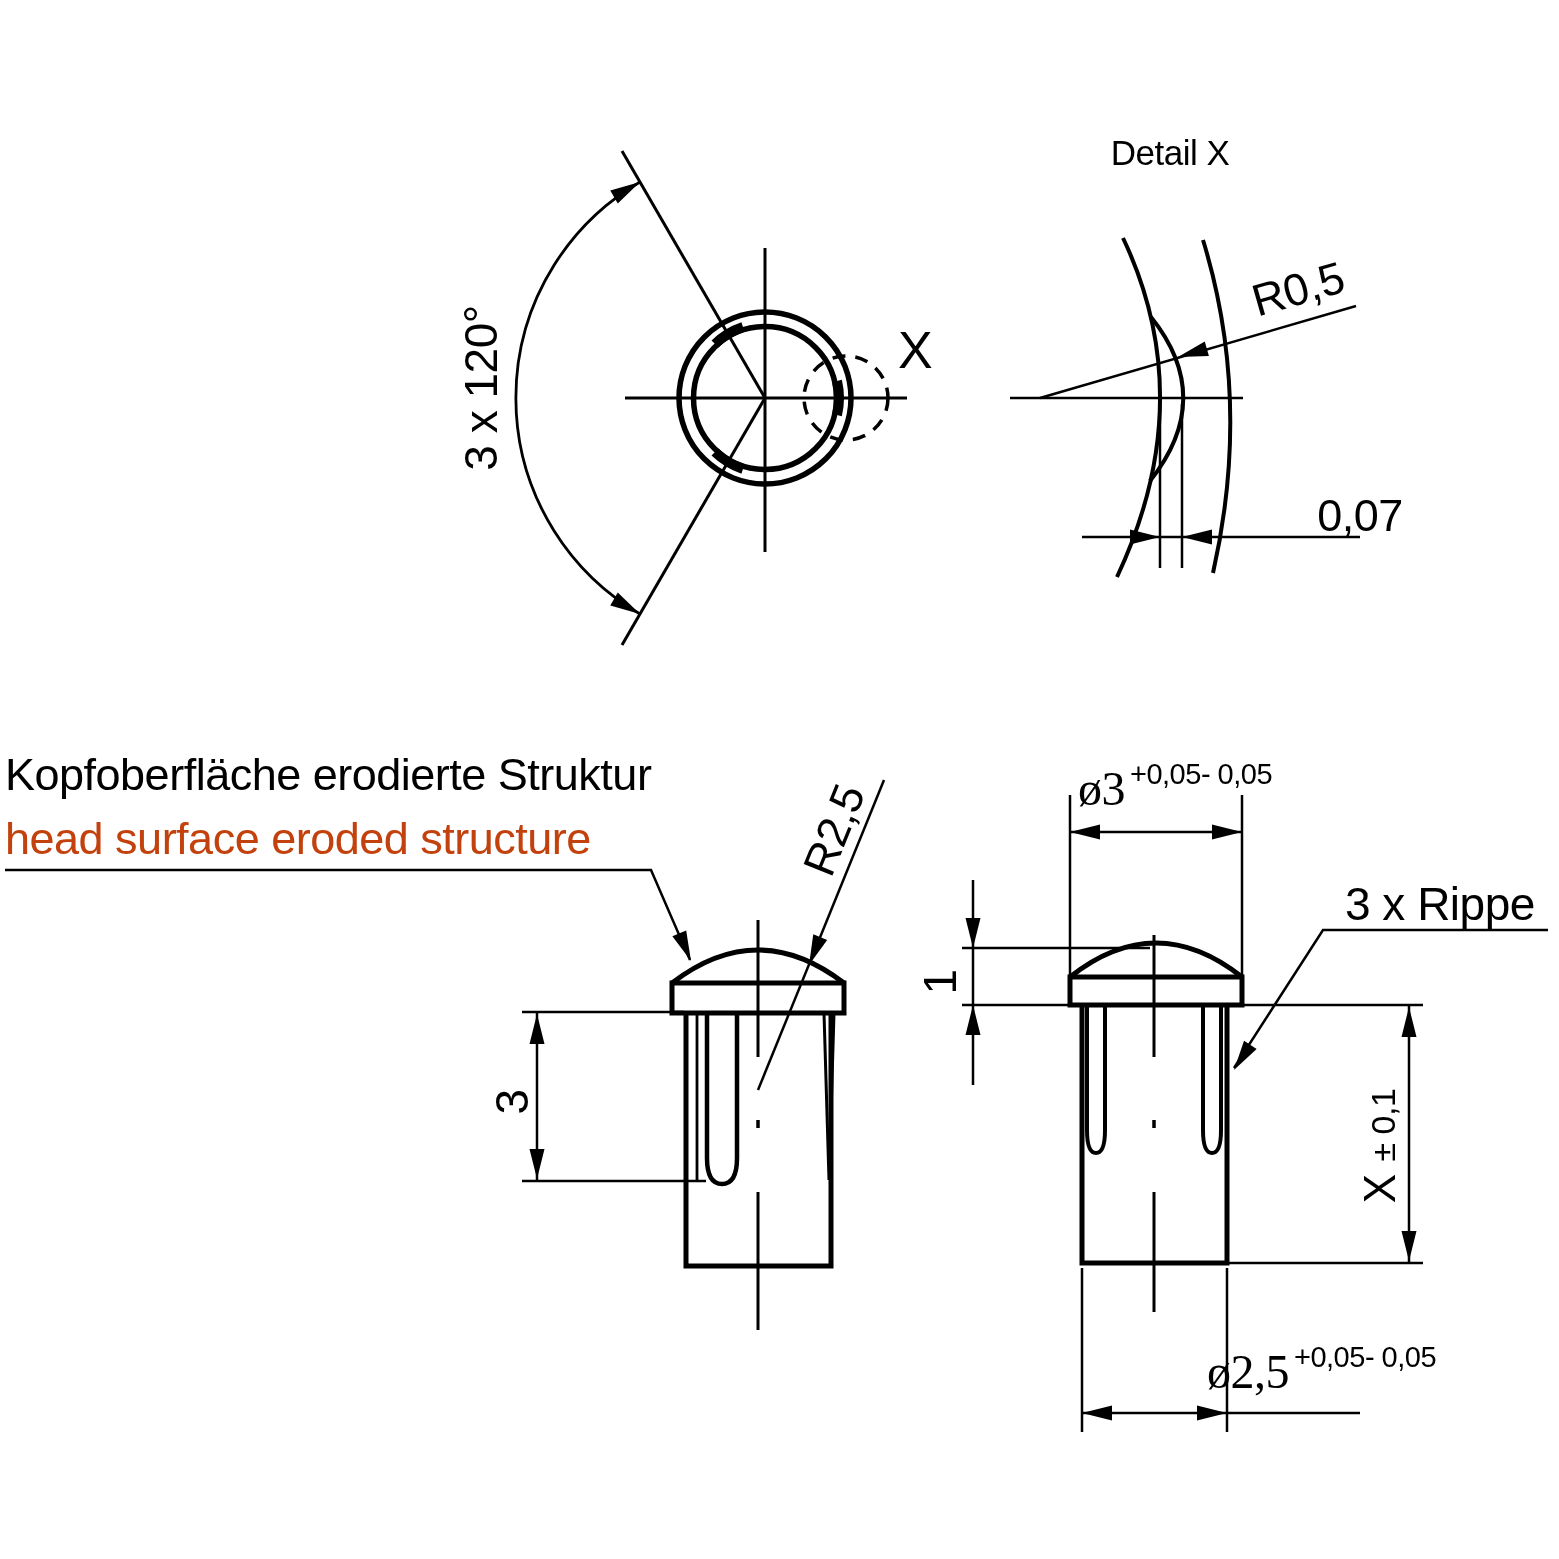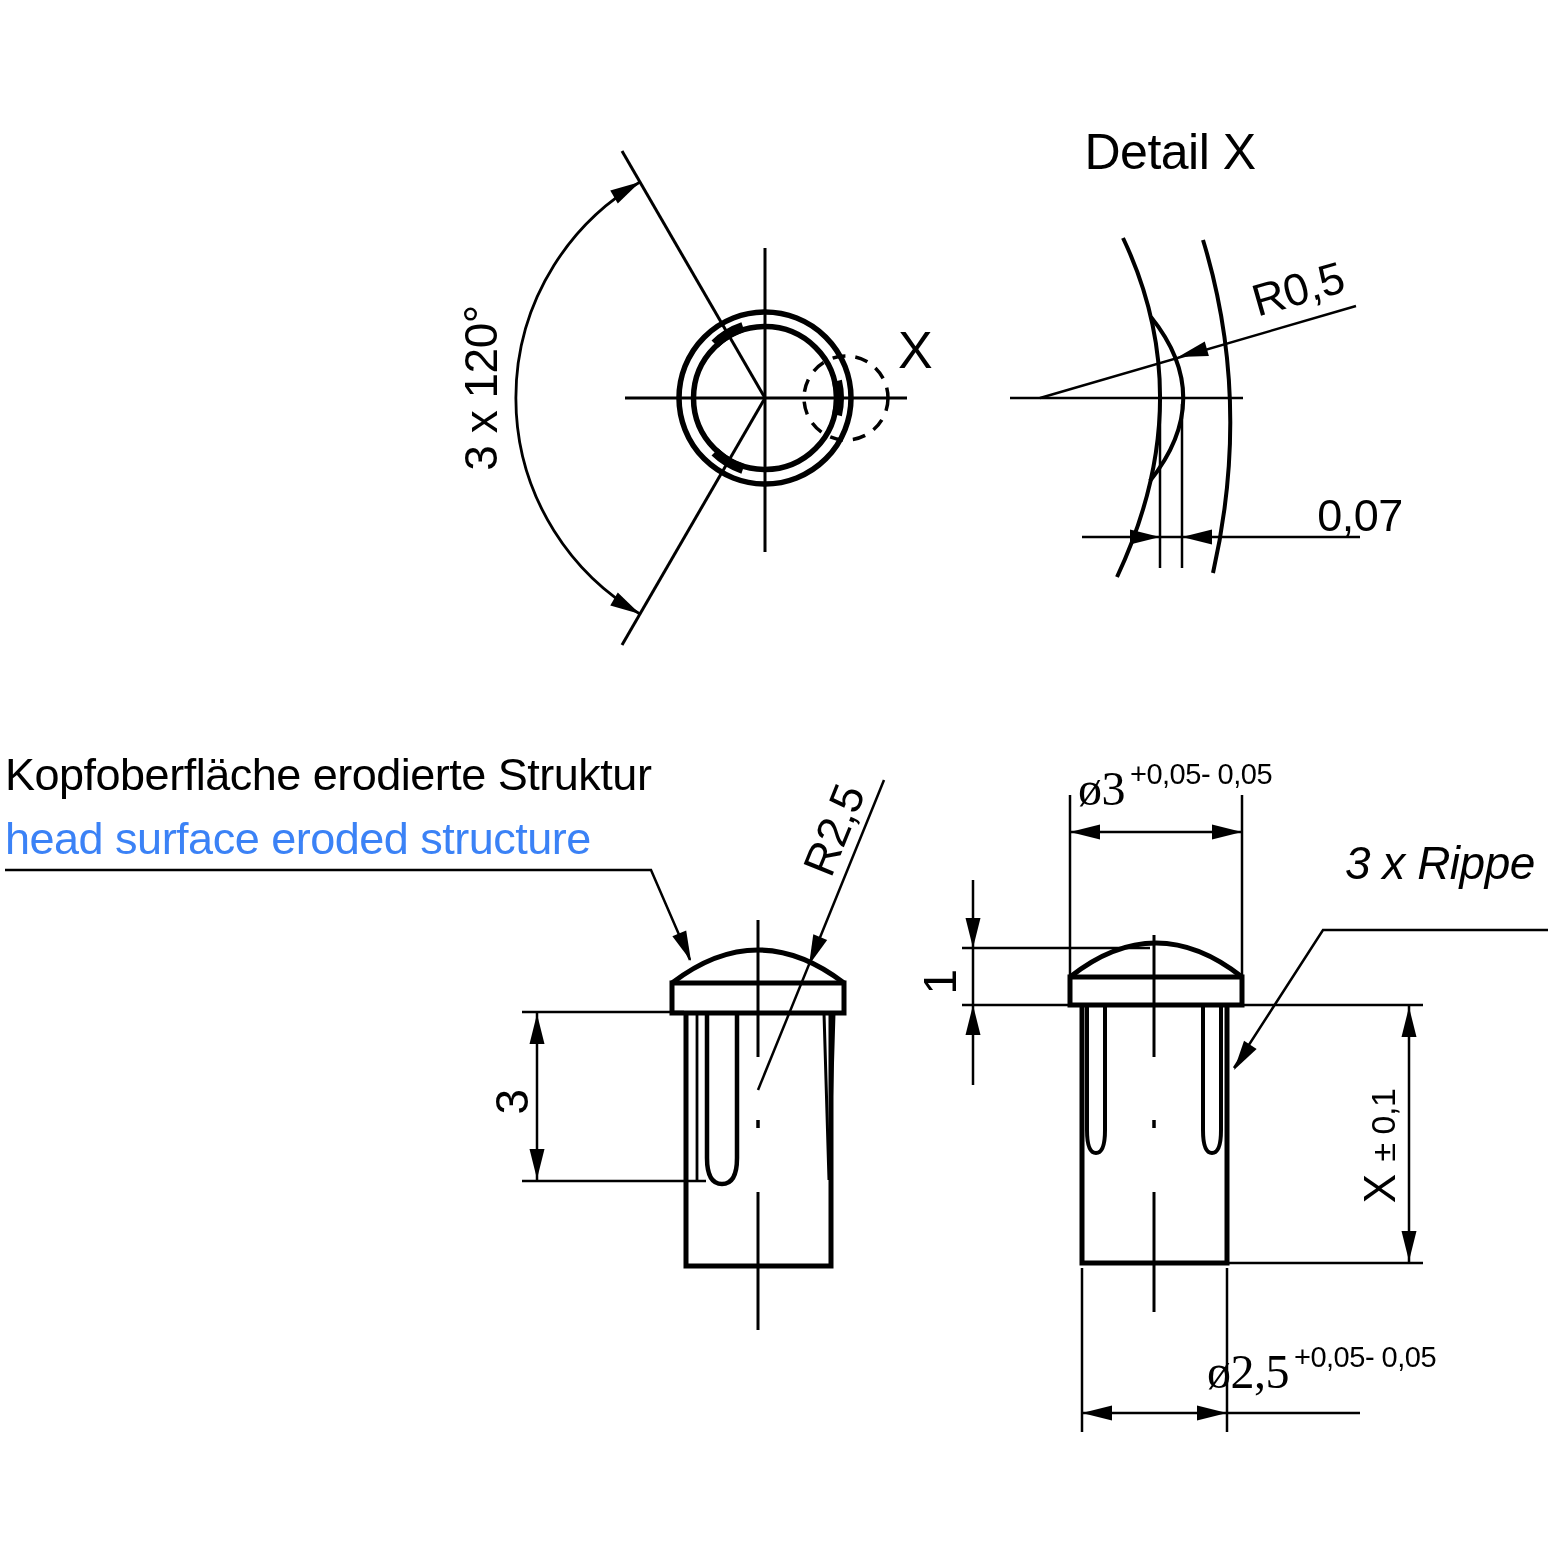--- a/index.html
+++ b/index.html
@@ -8,23 +8,23 @@
   .stage svg{position:absolute;left:0;top:0;}
   .stage svg path, .stage svg line, .stage svg circle, .stage svg polyline{fill:none;stroke:#000;}
   .stage svg polygon{fill:#000;stroke:none;}
   .lbl{position:absolute;white-space:nowrap;letter-spacing:-0.5px;line-height:1;}
   .ctr{transform:translate(-50%,-50%);}
   .rot90{transform:translate(-50%,-50%) rotate(-90deg);}
   .rotR25{transform:translate(-50%,-50%) rotate(-68deg);}
   .rotR05{transform:translate(-50%,-50%) rotate(-16deg);}
   .f45{font-size:45px;}
   .f46{font-size:46px;}
-  .f50{font-size:50px;}
+  .f50{font-size:35px;}
   .f52{font-size:52px;}
-  .blue{color:#3b82f6;}
+  .blue{color:#c2410c;}
   .dim{display:inline-flex;align-items:flex-start;}
   .dim .big{font-size:48px;line-height:1;font-family:Liberation Serif, serif;}
   .tolstack{display:inline-flex;flex-direction:row;font-size:29px;line-height:1.08;
             margin-left:5px;margin-top:-6px;letter-spacing:-0.5px;}
   .xdim .big{font-size:44px;}
   .xdim .tol{font-size:34px;margin-left:9px;}
 </style>
 </head>
 <body>
 
@@ -153,21 +153,21 @@
   <div class="lbl dim" style="left:1078px;top:765px;">
     <span class="big">ø3</span>
     <span class="tolstack">
       <span>+0,05</span>
       <span>- 0,05</span>
     </span>
   </div>
 
   <div class="lbl f46 rot90" style="left:940px;top:982px;">1</div>
 
-  <div class="lbl f46" style="left:1345px;top:840px;font-style:italic;">3 x Rippe</div>
+  <div class="lbl f46" style="left:1345px;top:881px;">3 x Rippe</div>
 
   <div class="lbl rot90 xdim" style="left:1380px;top:1146px;">
     <span class="big">X</span>
     <span class="tol">± 0,1</span>
   </div>
 
   <div class="lbl dim" style="left:1207px;top:1348px;">
     <span class="big">ø2,5</span>
     <span class="tolstack">
       <span>+0,05</span>

